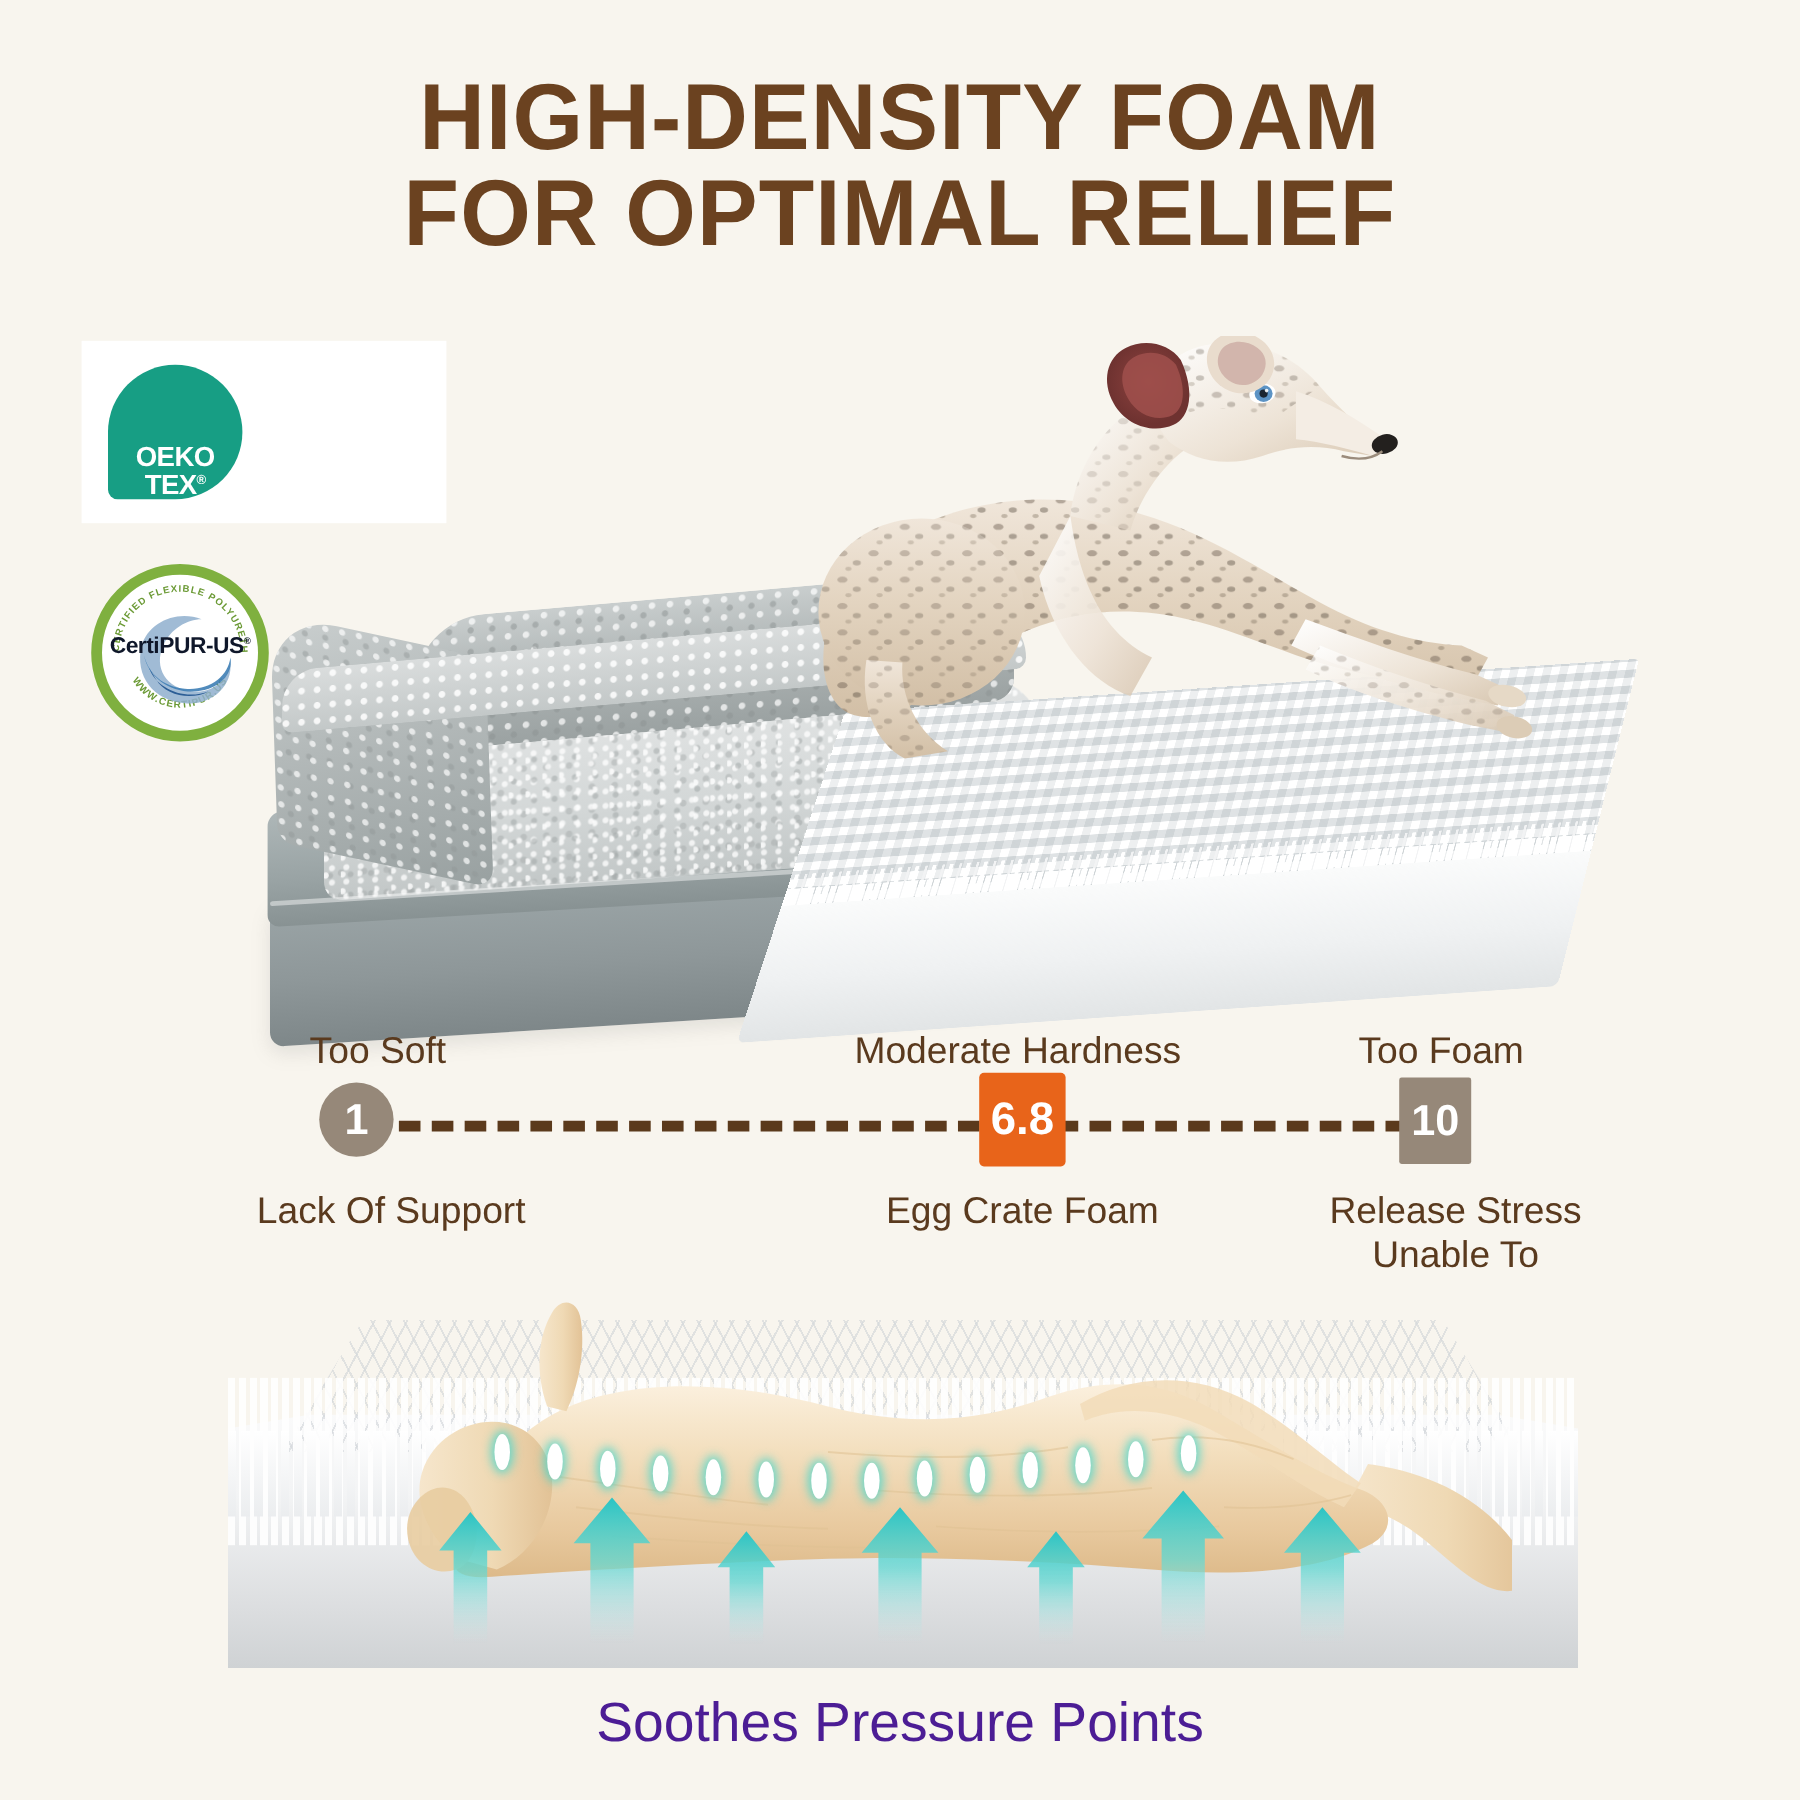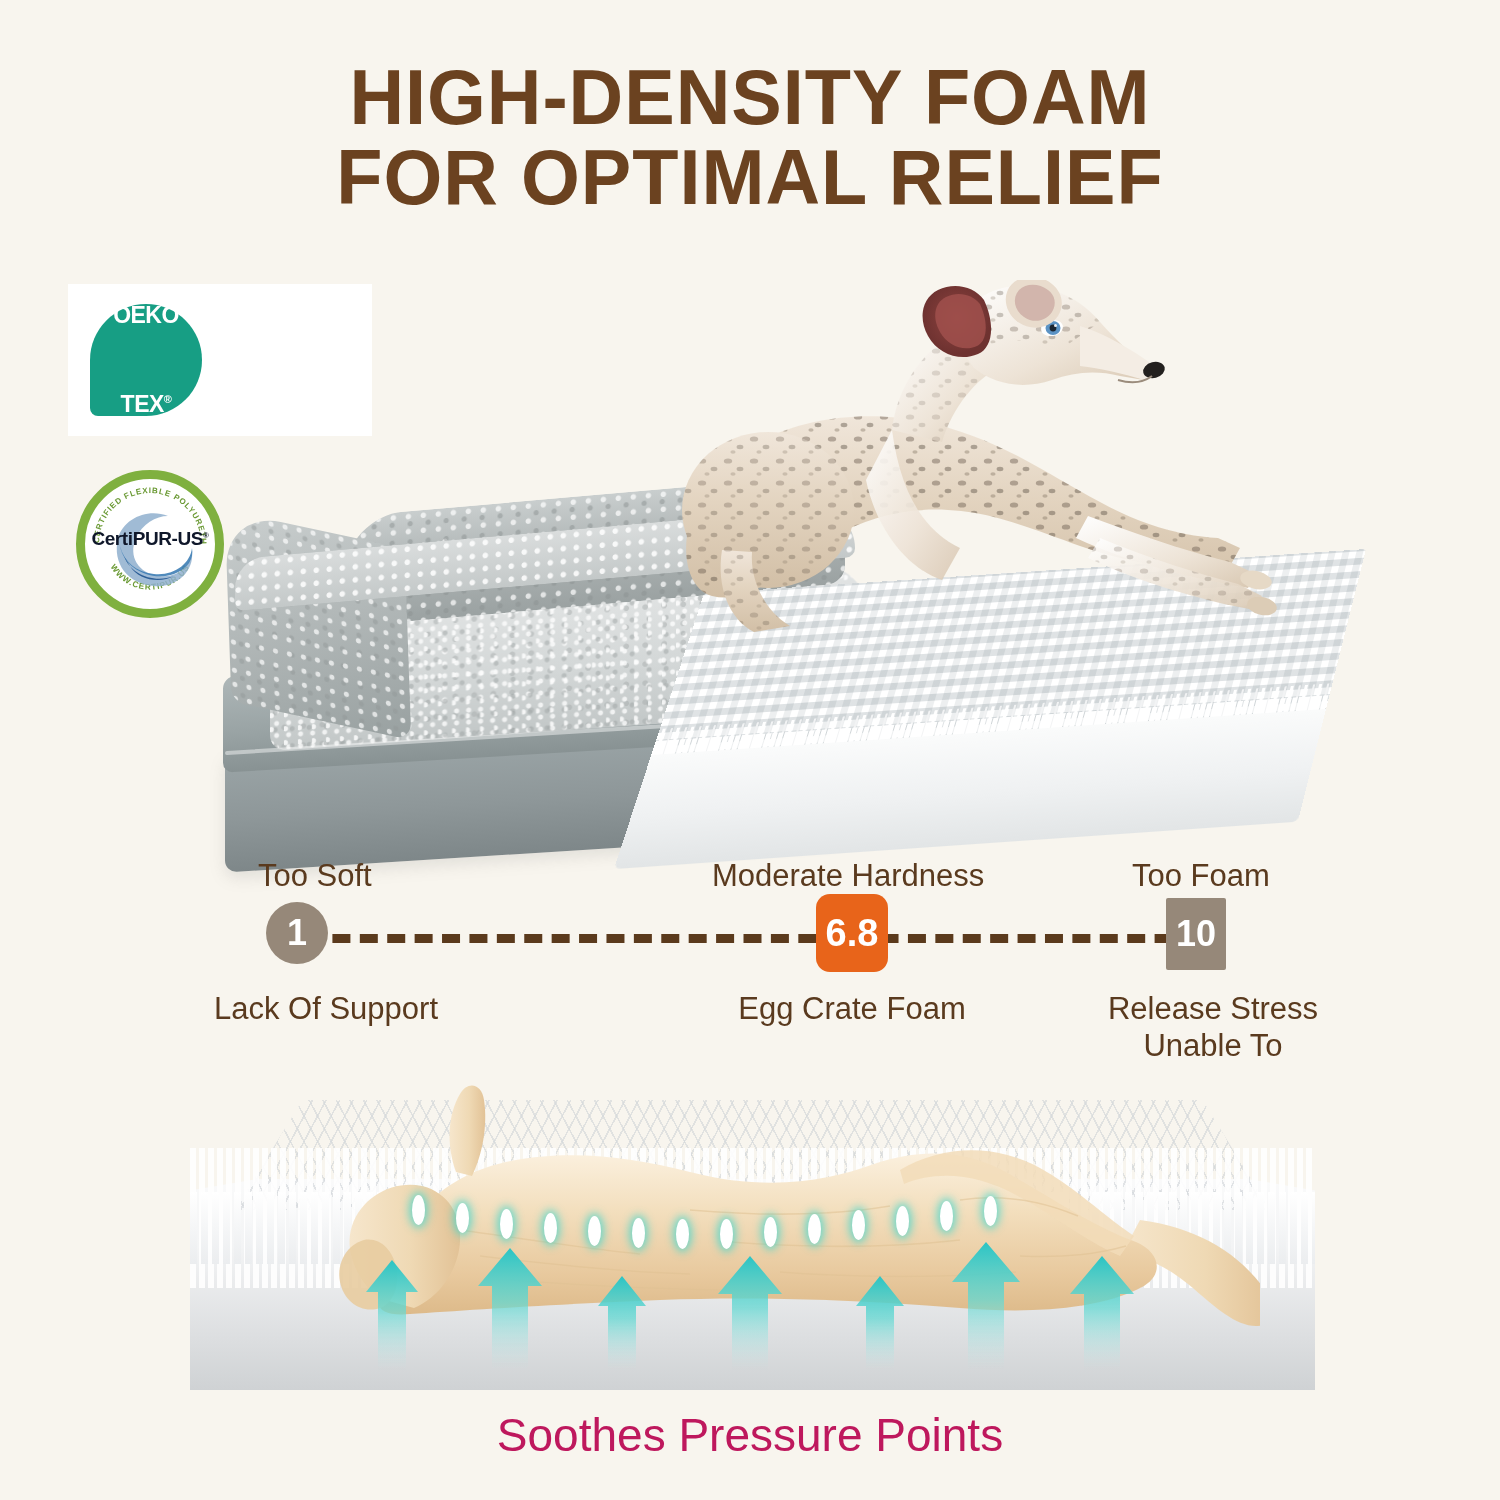--- a/index.html
+++ b/index.html
@@ -37,21 +37,21 @@
   }
   .oeko-drop{
     width:112px;height:112px;
     background:#179E84;
     border-radius:50% 50% 50% 8px;
     transform:rotate(0deg);
     position:relative;
     flex:0 0 auto;
     margin-left:16px;
     display:flex;flex-direction:column;
-    align-items:center;justify-content:space-between;
+    align-items:center;justify-content:flex-end;
     color:#fff;
   }
   .oeko-drop .l1{font-size:23px;font-weight:bold;letter-spacing:-.5px;line-height:1;}
   .oeko-drop .l2{font-size:23px;font-weight:bold;letter-spacing:-.5px;line-height:1.05;}
   .oeko-drop .l2 sup{font-size:11px;vertical-align:super;}
   .oeko-txt{
     margin-left:18px;color:#161616;text-align:center;
   }
   .oeko-txt .std{font-size:26px;font-weight:bold;letter-spacing:1px;line-height:1.08;}
   .oeko-txt .cert{font-size:17px;margin-top:7px;line-height:1.22;}
@@ -222,21 +222,21 @@
   .node{
     position:absolute;display:flex;align-items:center;justify-content:center;
     color:#FFFFFF;font-weight:bold;
     font-family:"Liberation Sans", sans-serif;
   }
   .node-1{
     left:266px;top:44px;width:62px;height:62px;border-radius:50%;
     background:#968879;font-size:36px;
   }
   .node-68{
-    left:816px;top:36px;width:72px;height:78px;border-radius:14px;
+    left:816px;top:36px;width:72px;height:78px;border-radius:4px;
     background:#E8641A;font-size:38px;
   }
   .node-10{
     left:1166px;top:40px;width:60px;height:72px;border-radius:2px;
     background:#968879;font-size:36px;
   }
 
   
   .photo-bot{
     position:absolute;left:190px;top:1070px;width:1125px;height:330px;
@@ -270,21 +270,21 @@
   .golden{position:absolute;left:70px;top:-10px;width:1000px;height:300px;}
   .spine-dot{
     position:absolute;width:13px;height:30px;border-radius:50%;
     background:#FFFFFF;
     box-shadow:0 0 8px 3px rgba(64,214,206,.75);
   }
 
   
   .caption{
     position:absolute;left:0;top:1408px;width:1500px;
-    text-align:center;color:#be185d;
+    text-align:center;color:#4c1d95;
     font-size:46px;
   }
 </style>
 </head>
 <body style="background: rgb(248, 245, 238);">
 
 <div class="stage">
 
   <div class="headline">
     <div>HIGH-DENSITY FOAM</div>

